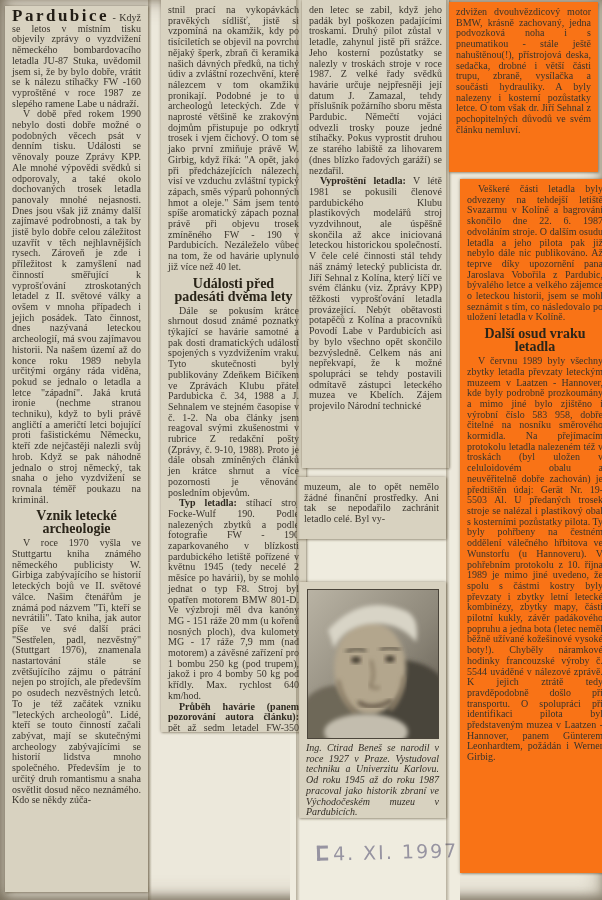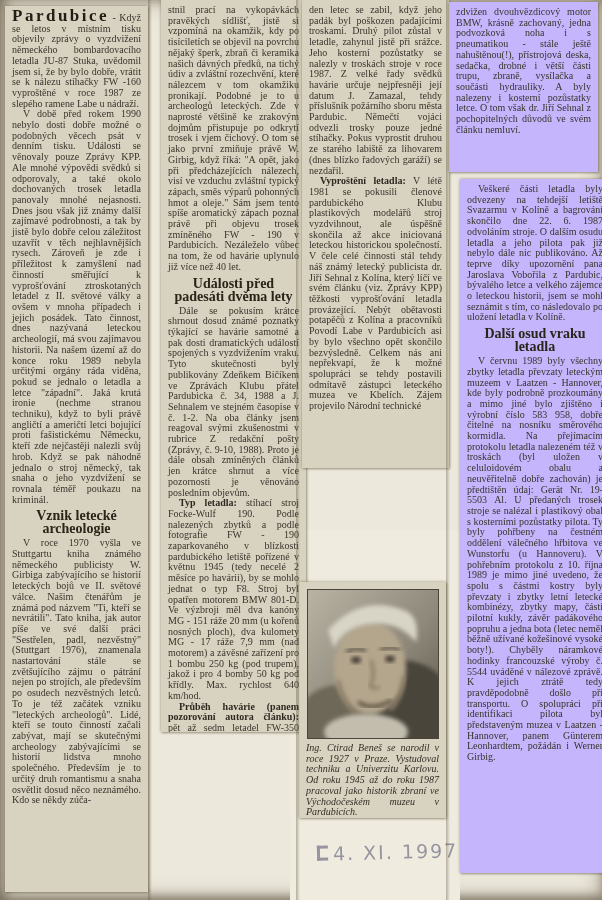--- a/index.html
+++ b/index.html
@@ -9,21 +9,21 @@
     font-family:"Liberation Serif","DejaVu Serif",serif;
     color:#39342c;
     box-shadow:inset 0 0 22px rgba(90,78,55,.45), inset 6px 0 10px rgba(60,50,30,.35), inset 0 -5px 8px rgba(60,50,30,.3);
   }
   .clip{
     position:absolute;overflow:hidden;
     background:#d8d2c0;
     box-shadow:0 0 3px rgba(70,58,34,.45), 1px 1px 2px rgba(70,58,34,.3);
     padding:5px 7px;box-sizing:border-box;
   }
-  .clip.light{background:#c4b5fd;}
+  .clip.light{background:#f97316;}
   .clip p{margin:0;font-size:10px;line-height:10.7px;text-align:justify;}
   .clip p.ind{text-indent:11px;}
   .clip b{color:#2e2920;}
   .lead{font-weight:bold;font-size:17px;letter-spacing:2.5px;color:#221d15;}
   h3.subhead{
     margin:4px 6px 3px 6px;text-align:center;
     font-size:14px;line-height:13px;color:#2a2519;font-weight:bold;
   }
   .crease{position:absolute;top:0;height:900px;width:4px;pointer-events:none;
     background:linear-gradient(90deg, rgba(86,72,46,.38), rgba(86,72,46,0));}
@@ -62,20 +62,23 @@
     <p class="ind">Dále se pokusím krátce shrnout dosud známé poznatky týkající se havárie samotné a pak dosti dramatických událostí spojených s vyzdvižením vraku. Tyto skutečnosti byly publikovány Zdeňkem Bičíkem ve Zprávách Klubu přátel Pardubicka č. 34, 1988 a J. Sehnalem ve stejném časopise v č. 1-2. Na oba články jsem reagoval svými zkušenostmi v rubrice Z redakční pošty (Zprávy, č. 9-10, 1988). Proto je dále obsah zmíněných článků jen krátce shrnut a více pozornosti je věnováno posledním objevům.</p>
     <p class="ind"><b>Typ letadla:</b><span> stíhací stroj Focke-Wulf 190. Podle nalezených zbytků a podle fotografie FW - 190 zaparkovaného v blízkosti pardubického letiště pořízené v květnu 1945 (tedy necelé 2 měsíce po havárii), by se mohlo jednat o typ F8. Stroj byl opatřen motorem BMW 801-D. Ve výzbroji měl dva kanóny MG - 151 ráže 20 mm (u kořenů nosných ploch), dva kulomety MG - 17 ráže 7,9 mm (nad motorem) a závěsné zařízení pro 1 bombu 250 kg (pod trupem), jakož i pro 4 bomby 50 kg pod křídly. Max. rychlost 640 km/hod.</span></p>
     <p class="ind"><b>Průběh havárie (panem pozorování autora článku):</b><span> pět až sedm letadel FW-350 cvičilo základní prvky akrobacie v prostoru zhruba nad lihovarem. Při tzv. čertovu kolu došlo ke srážce dvou strojů, když se do skupiny chtěly zařadit dva další, opožděné. Je-</span></p>
   </div>
 
   <div class="clip" style="left:302px;top:0px;width:147px;height:468px;">
     <p>den letec se zabil, když jeho padák byl poškozen padajícími troskami. Druhý pilot zůstal v letadle, zahynul jistě při srážce. Jeho kosterní pozůstatky se nalezly v troskách stroje v roce 1987. Z velké řady svědků havárie určuje nejpřesněji její datum J. Zamazal, tehdy příslušník požárního sboru města Pardubic. Němečtí vojáci odvezli trosky pouze jedné stíhačky. Pokus vyprostit druhou ze starého labiště za lihovarem (dnes blízko řadových garáží) se nezdařil.</p>
     <p class="ind"><b>Vyproštění letadla:</b><span> V létě 1981 se pokusili členové pardubického Klubu plastikových modelářů stroj vyzdvihnout, ale úspěšně skončila až akce iniciovaná leteckou historickou společností. V čele celé činnosti stál tehdy náš známý letecký publicista dr. Jiří Sehnal z Kolína, který líčí ve svém článku (viz. Zprávy KPP) těžkosti vyprošťování letadla provázející. Nebýt obětavosti potapěčů z Kolína a pracovníků Povodí Labe v Pardubicích asi by bylo všechno opět skončilo bezvýsledně. Celkem nás ani nepřekvapí, že k možné spolupráci se tehdy postavili odmítavě zástupci leteckého muzea ve Kbelích. Zájem projevilo Národní technické</span></p>
   </div>
 
+  <div class="clip" style="left:297px;top:477px;width:149px;height:62px;">
+    <p>muzeum, ale to opět nemělo žádné finanční prostředky. Ani tak se nepodařilo zachránit letadlo celé. Byl vy-</p>
+  </div>
 
   <div class="clip" style="left:299px;top:582px;width:147px;height:236px;">
     <div class="photo-frame">
       <svg width="130" height="148" viewBox="0 0 130 148" xmlns="http://www.w3.org/2000/svg">
         <defs>
           <filter id="soft" x="-20%" y="-20%" width="140%" height="140%">
               <feGaussianBlur stdDeviation="2.2"></feGaussianBlur>
             </filter>
           <linearGradient id="bg" x1="0" y1="0" x2="1" y2="1">
             <stop offset="0" stop-color="#b9b3a4"></stop>

